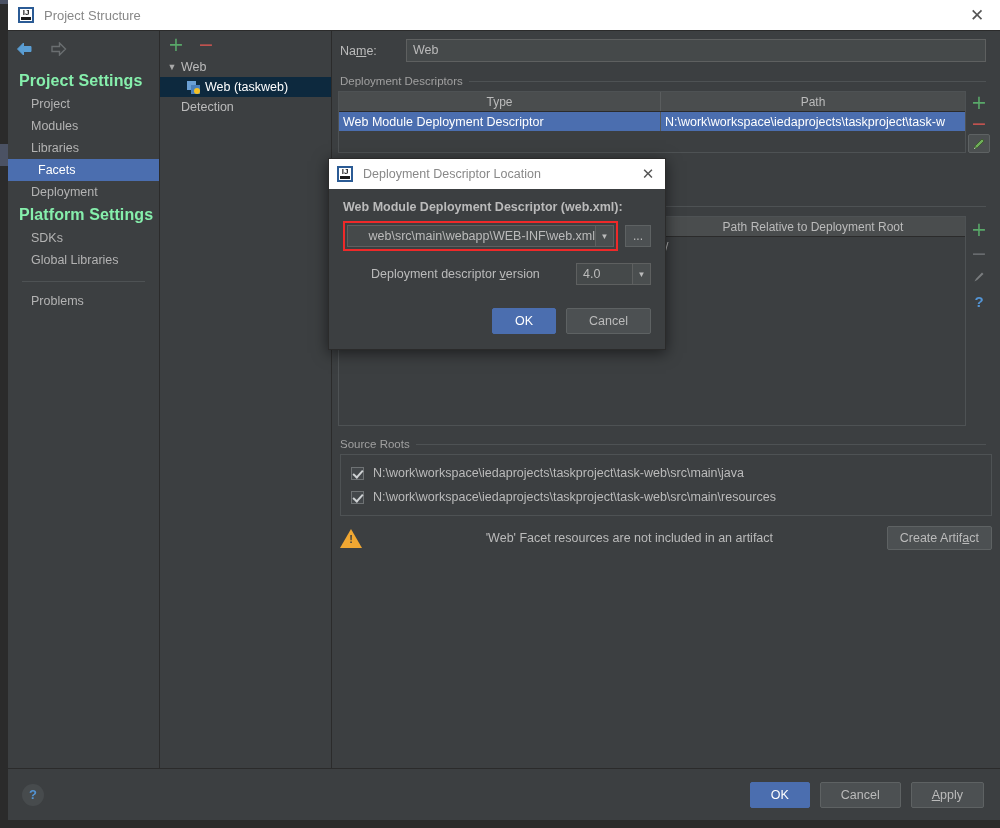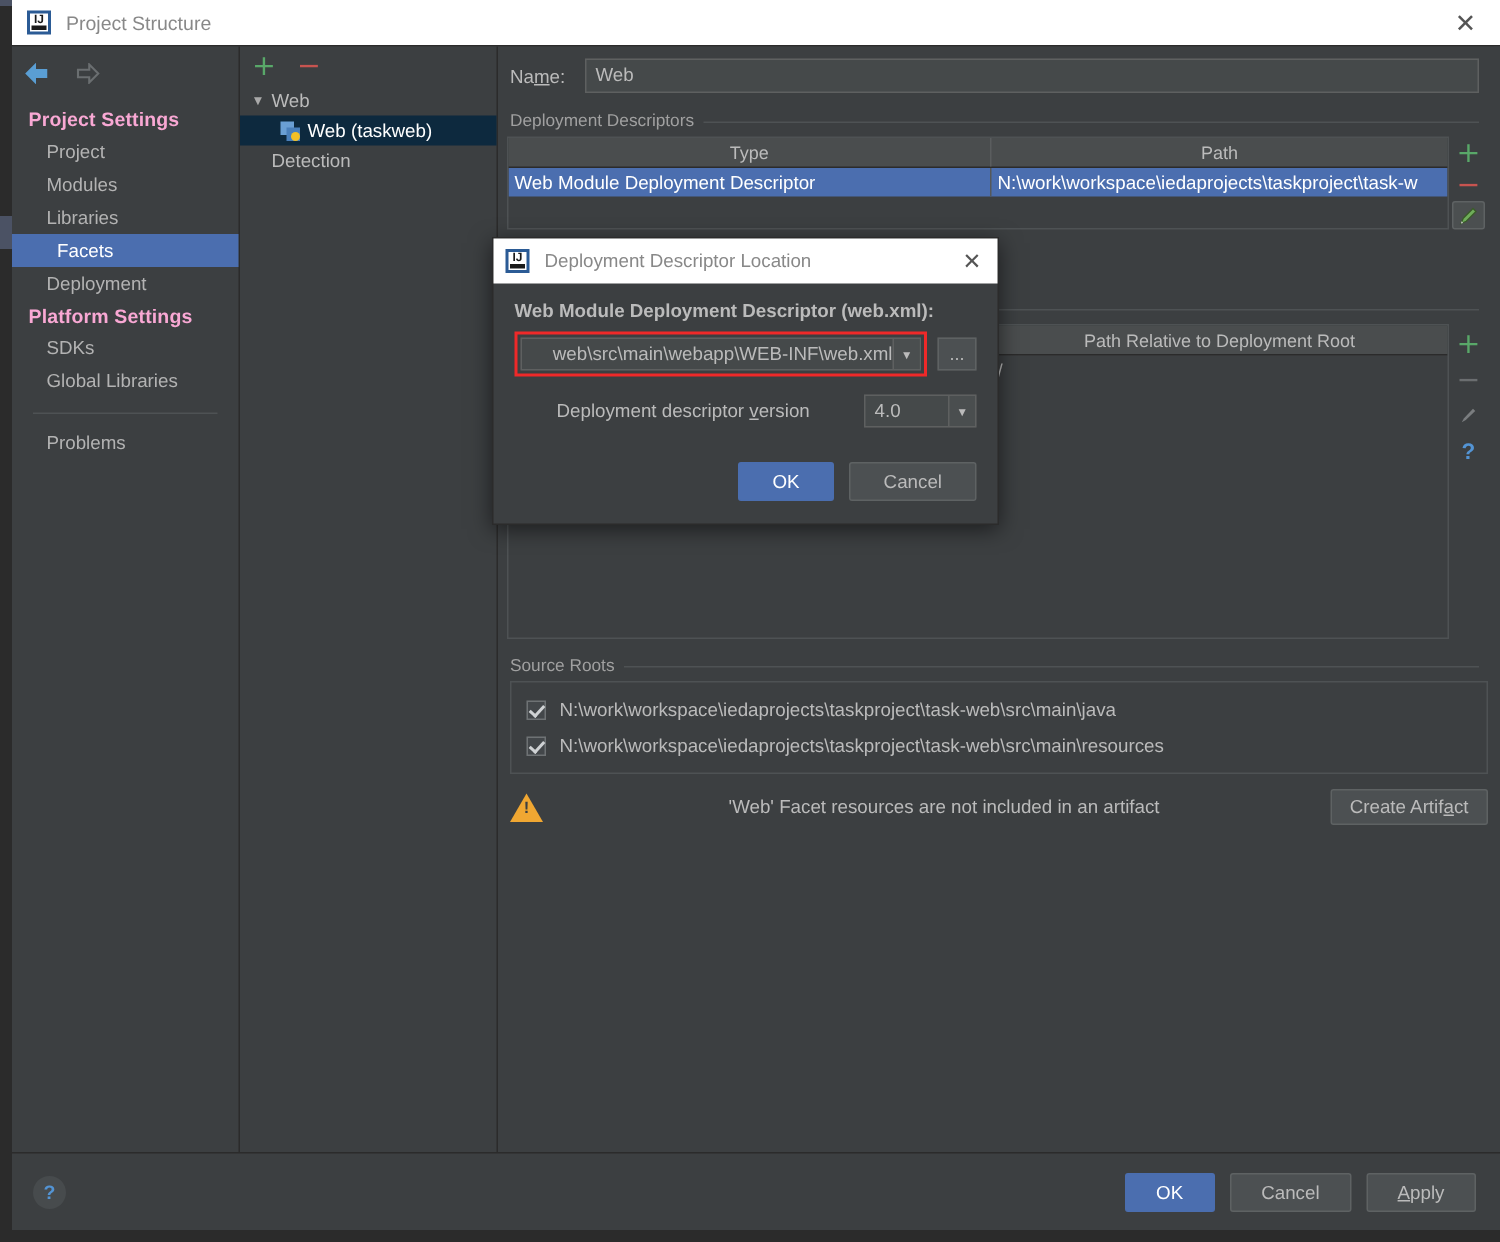--- a/index.html
+++ b/index.html
@@ -101,22 +101,22 @@
   #nav-arrows {
     height: 28px;
     display: flex;
     align-items: center;
     padding-left: 8px;
     gap: 17px;
   }
   .arrow-icon { cursor: pointer; line-height: 0; }
   #sidebar-list { padding-top: 6px; }
   .side-group {
-    font-size: 13px;
-    color: #f9a8d4;
+    font-size: 16px;
+    color: #86efac;
     font-weight: bold;
     padding: 3px 0 3px 11px;
     letter-spacing: .1px;
   }
   .side-item {
     font-size: 12.5px;
     color: #b3b3b3;
     padding: 3px 0 3px 23px;
     cursor: pointer;
     line-height: 16px;
@@ -206,20 +206,21 @@
     display: flex;
     flex-direction: column;
     padding: 8px 0 0 6px;
   }
 
   .name-row {
     display: flex;
     align-items: center;
     padding-right: 14px;
     margin-bottom: 13px;
+    gap: 16px;
   }
   .name-label {
     font-size: 12.5px; color: #bbbbbb;
     width: 52px; flex: 0 0 52px;
     padding-left: 2px;
   }
   .name-label u { text-decoration: underline; }
   .name-field {
     flex: 1;
     height: 23px;

